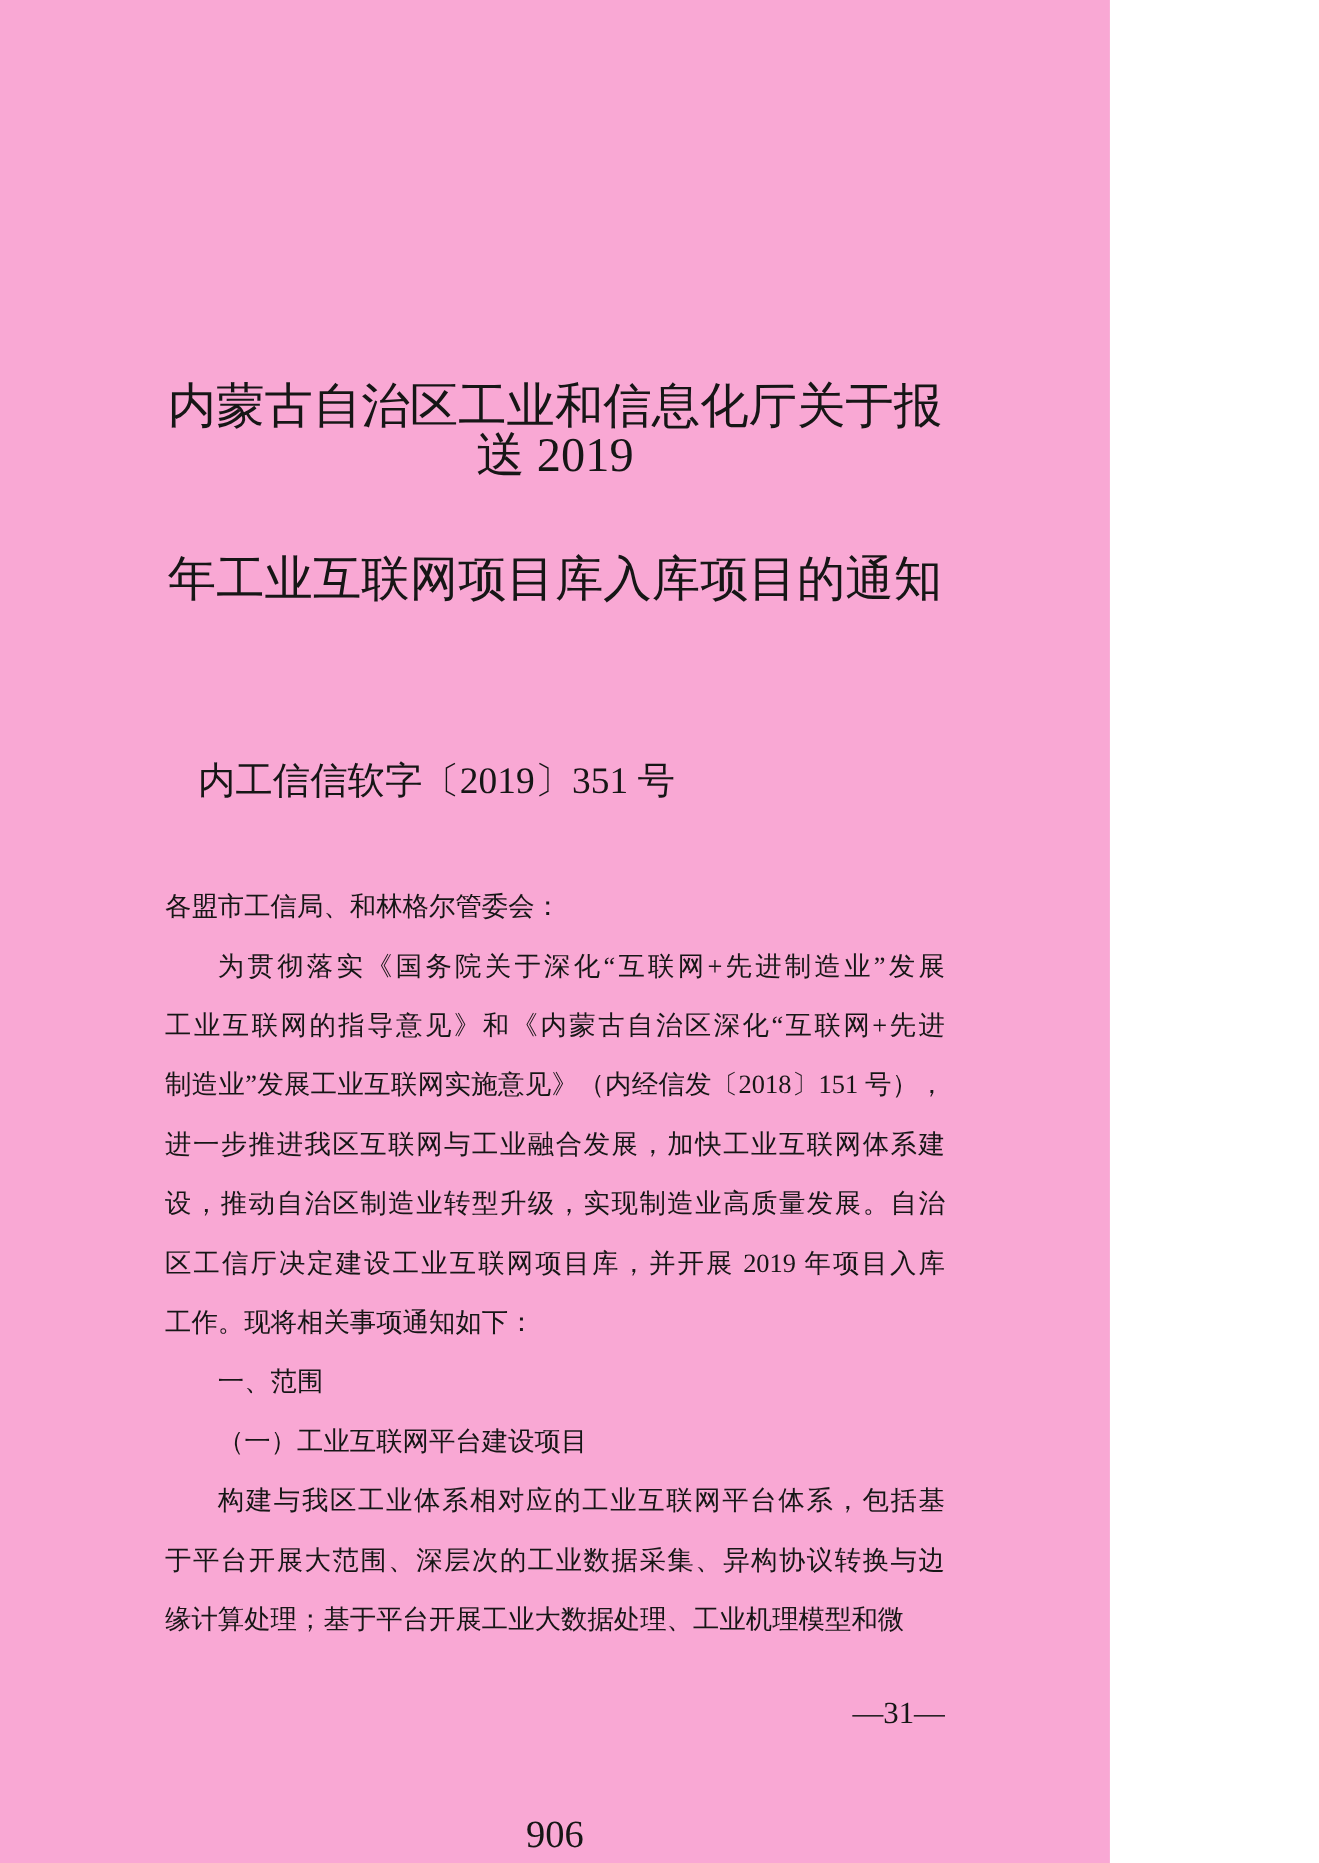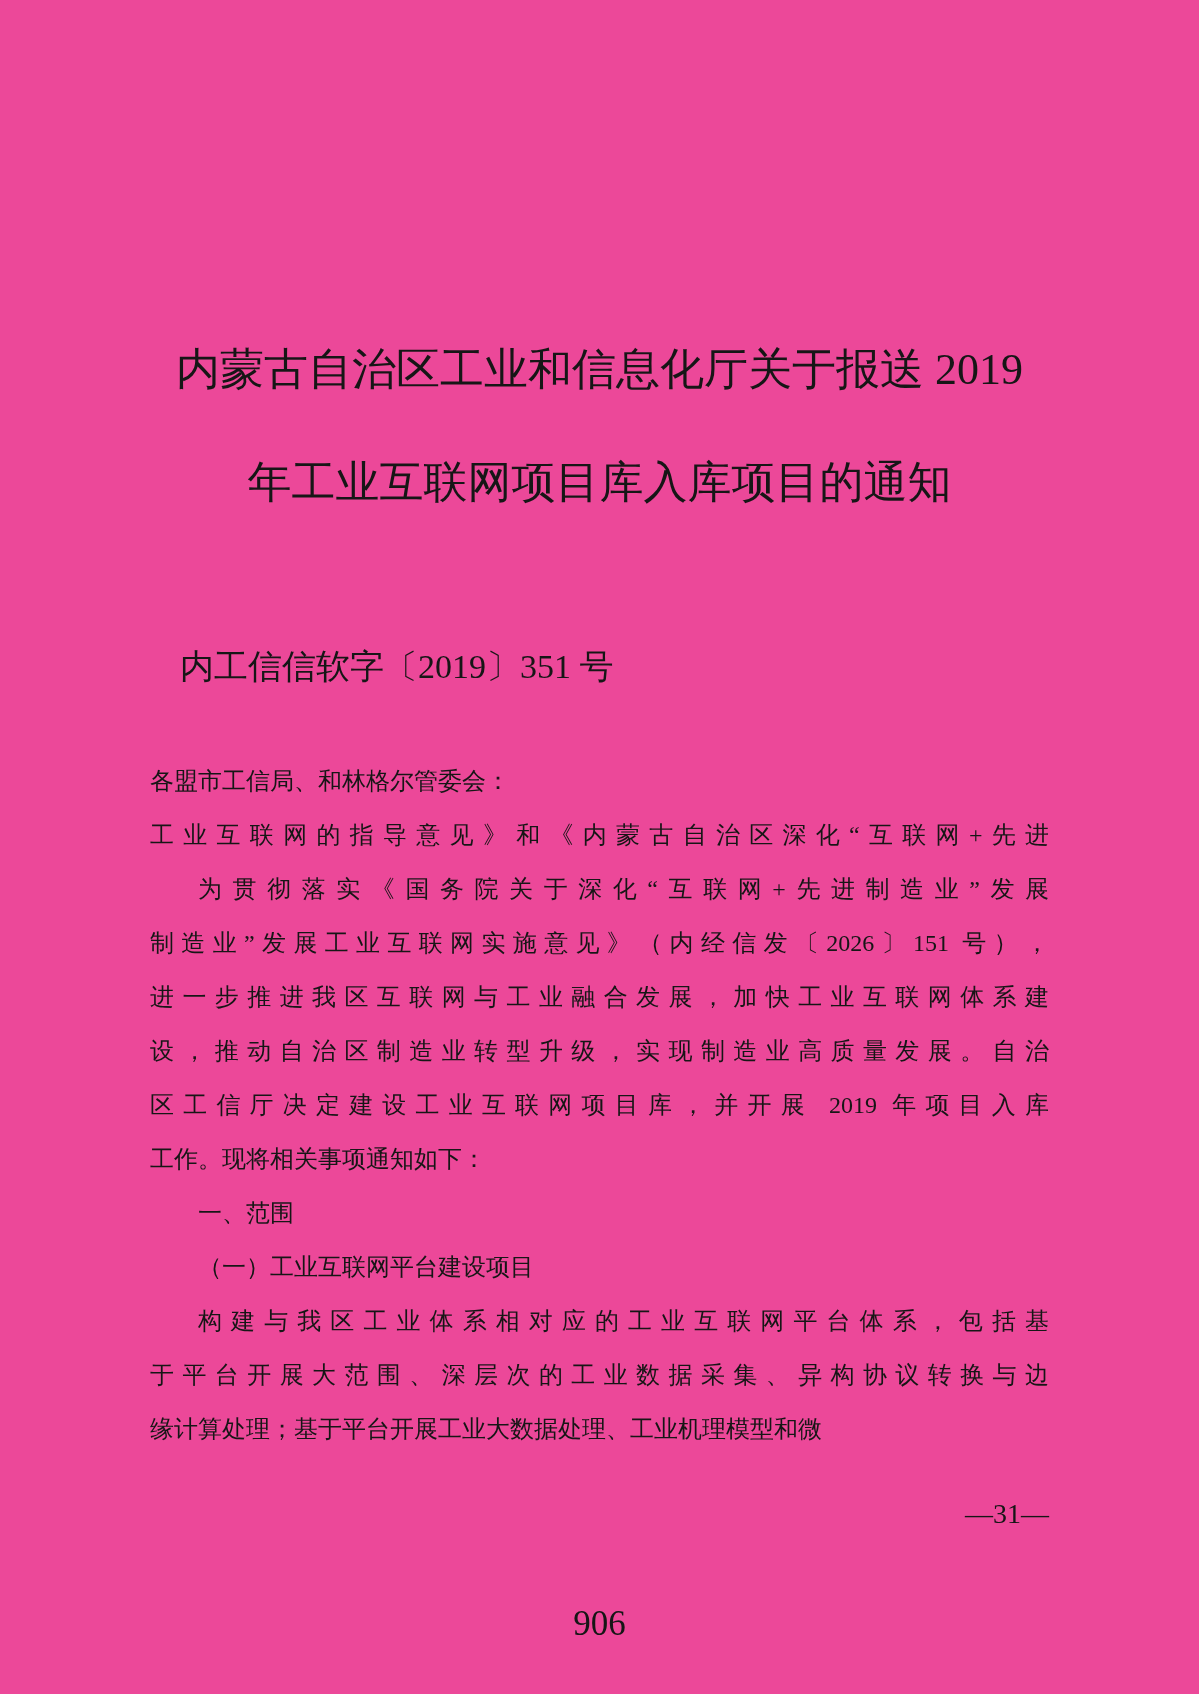--- a/index.html
+++ b/index.html
@@ -5,24 +5,24 @@
   html, body { margin: 0; padding: 0; }
   body {
     width: 1199px;
     height: 1694px;
     background: #ffffff;
     color: #161616;
     font-family: "Liberation Serif", "DejaVu Serif", serif;
   }
   .page {
     box-sizing: border-box;
-    width: 1199px;
+    width: 1009px;
     height: 1694px;
     padding: 348px 150px 0 150px;
-    background: #ec4899;
+    background: #f9a8d4;
     overflow: hidden;
   }
   .title {
     text-align: center;
     font-size: 44px;
     line-height: 1;
     font-weight: normal;
   }
   .title-line2 { margin-top: 69px; }
   .docnum {
@@ -60,23 +60,23 @@
   <div class="title">
     <div class="title-line">内蒙古自治区工业和信息化厅关于报送 2019</div>
     <div class="title-line title-line2">年工业互联网项目库入库项目的通知</div>
   </div>
 
   <div class="docnum">内工信信软字〔2019〕351 号</div>
 
   <div class="body">
     <div class="salutation">各盟市工信局、和林格尔管委会：</div>
     <div id="body-lines">
+        <div class="body-line indent jl">为贯彻落实《国务院关于深化“互联网+先进制造业”发展</div>
         <div class="body-line jl">工业互联网的指导意见》和《内蒙古自治区深化“互联网+先进</div>
-        <div class="body-line indent jl">为贯彻落实《国务院关于深化“互联网+先进制造业”发展</div>
-        <div class="body-line jl">制造业”发展工业互联网实施意见》（内经信发〔2026〕151 号），</div>
+        <div class="body-line jl">制造业”发展工业互联网实施意见》（内经信发〔2018〕151 号），</div>
         <div class="body-line jl">进一步推进我区互联网与工业融合发展，加快工业互联网体系建</div>
         <div class="body-line jl">设，推动自治区制造业转型升级，实现制造业高质量发展。自治</div>
         <div class="body-line jl">区工信厅决定建设工业互联网项目库，并开展 2019 年项目入库</div>
         <div class="body-line">工作。现将相关事项通知如下：</div>
         <div class="body-line indent">一、范围</div>
         <div class="body-line indent">（一）工业互联网平台建设项目</div>
         <div class="body-line indent jl">构建与我区工业体系相对应的工业互联网平台体系，包括基</div>
         <div class="body-line jl">于平台开展大范围、深层次的工业数据采集、异构协议转换与边</div>
         <div class="body-line">缘计算处理；基于平台开展工业大数据处理、工业机理模型和微</div>
       </div>

